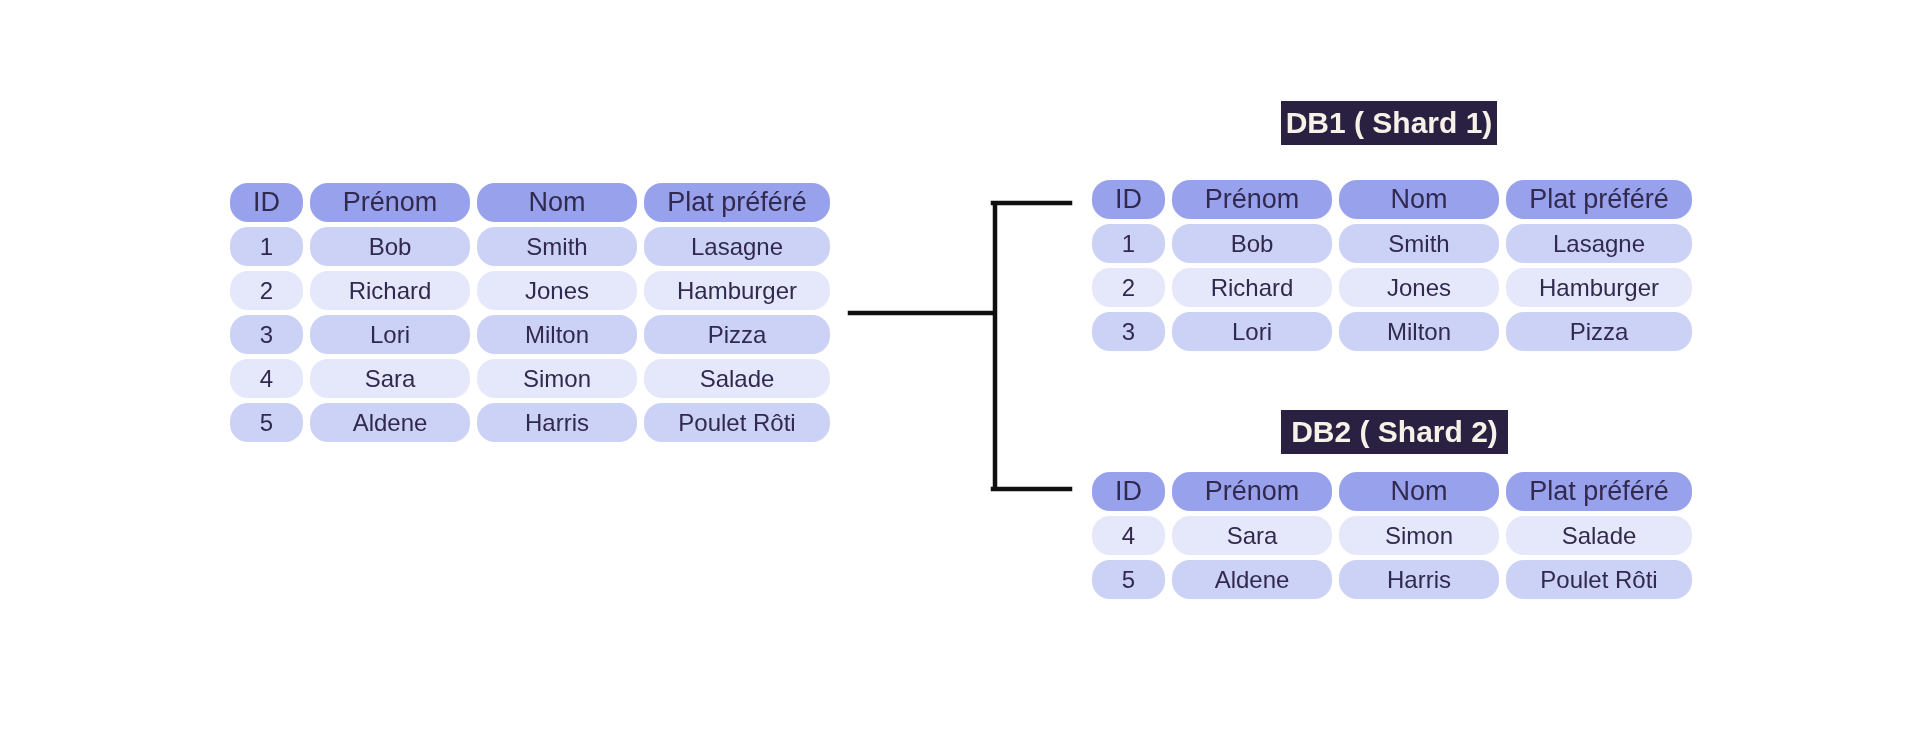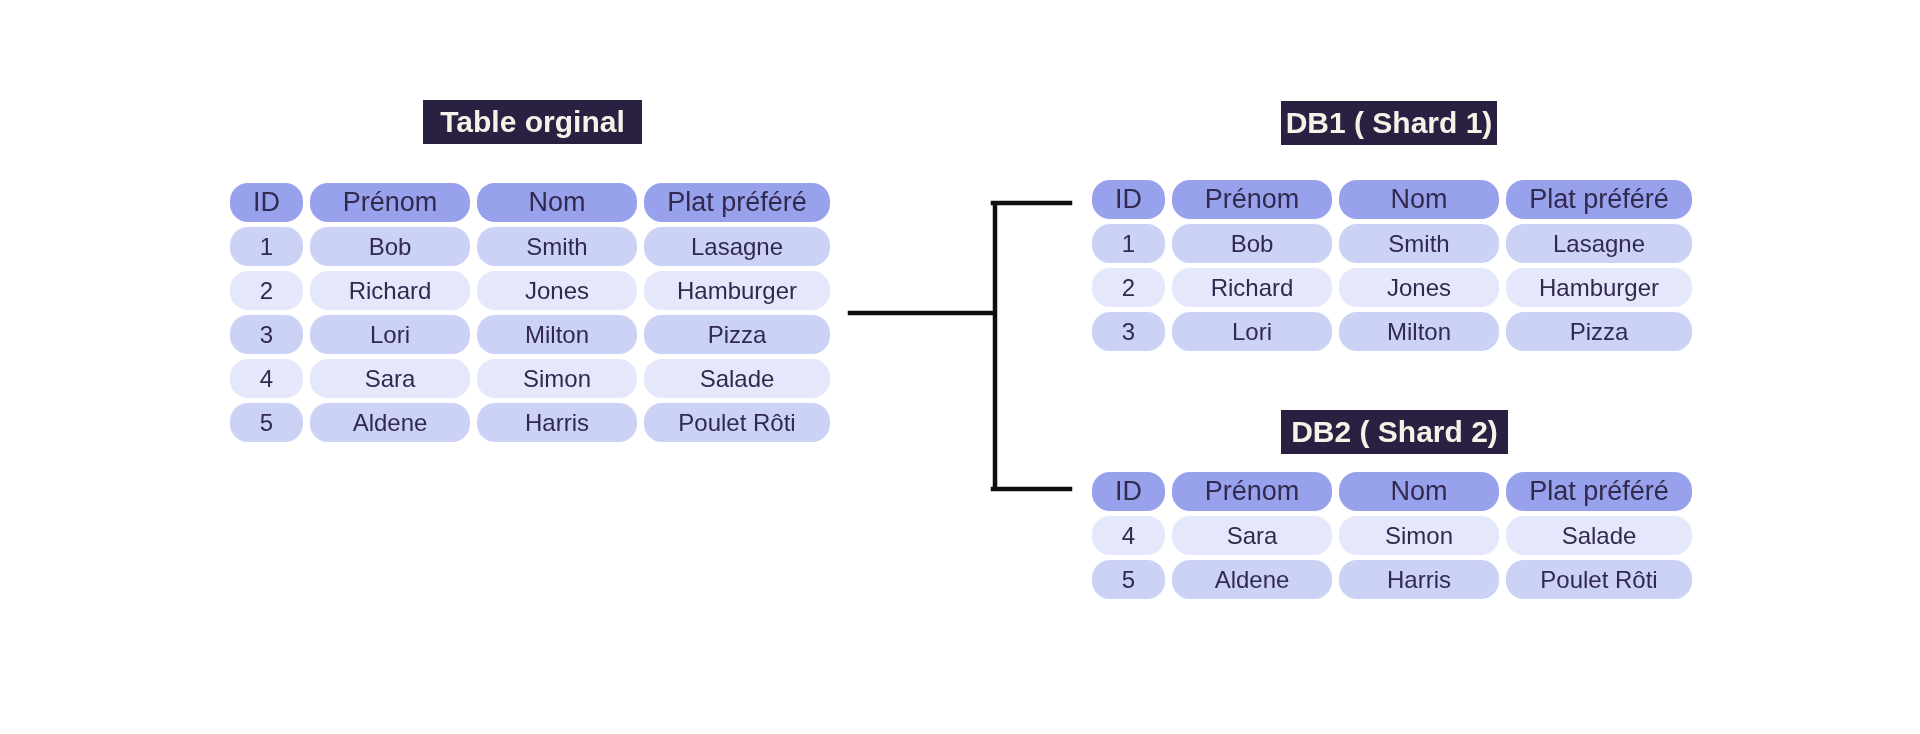--- a/index.html
+++ b/index.html
@@ -56,21 +56,20 @@
     stroke-width: 4.5;
     fill: none;
     stroke-linecap: square;
   }
 </style>
 </head>
 <body>
 
 <div class="canvas">
 
-  <div class="badge" style="left:423px; top:100px; width:219px; height:44px;">Table orginal</div>
 
   <div class="gtable" style="left:230px; top:183px;">
       <div class="cell hcell">ID</div>
       <div class="cell hcell">Prénom</div>
       <div class="cell hcell">Nom</div>
       <div class="cell hcell">Plat préféré</div>
       <div class="cell medium">1</div>
       <div class="cell medium">Bob</div>
       <div class="cell medium">Smith</div>
       <div class="cell medium">Lasagne</div>

